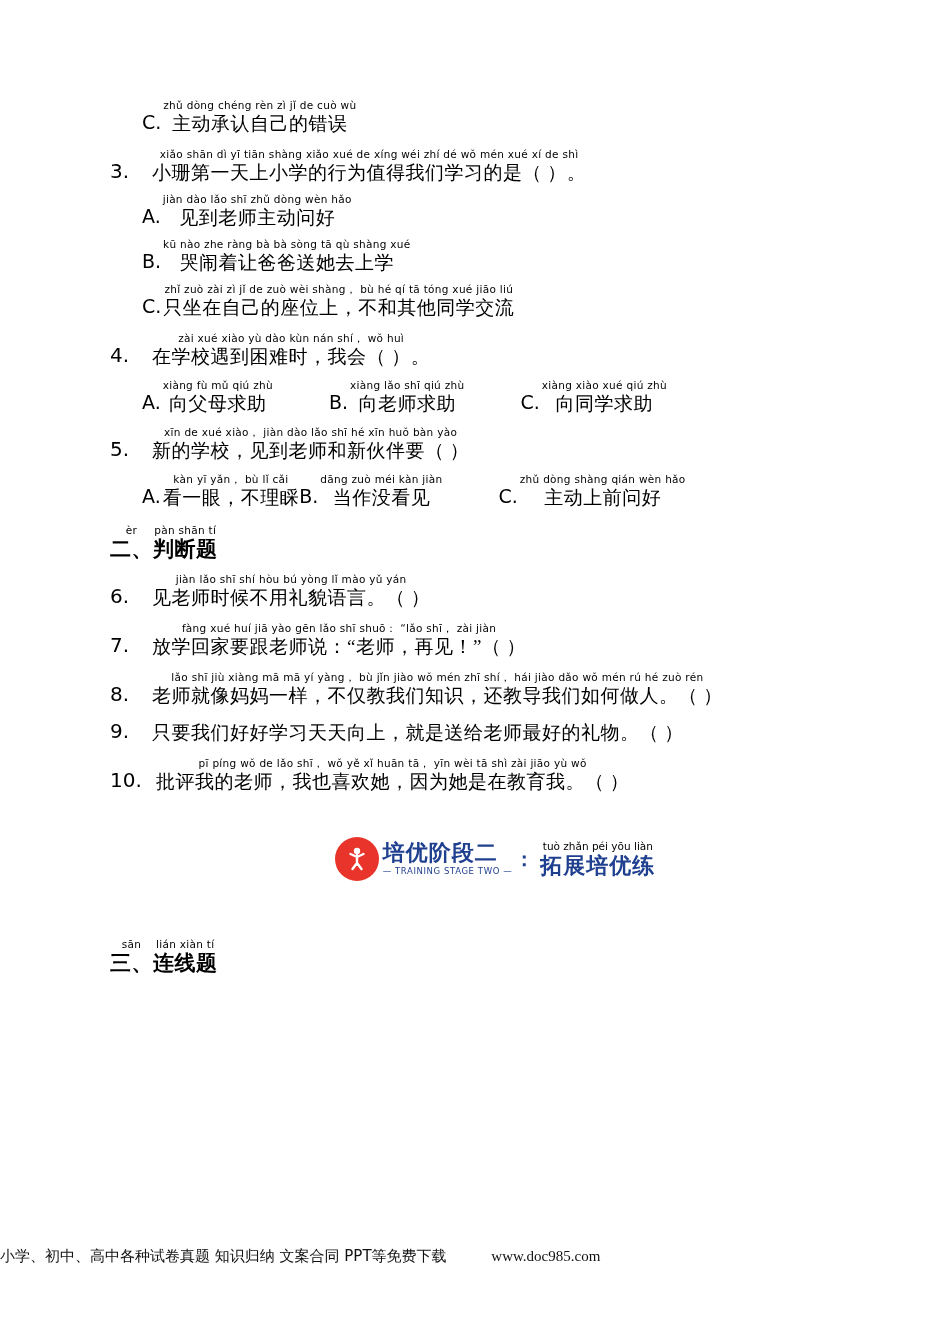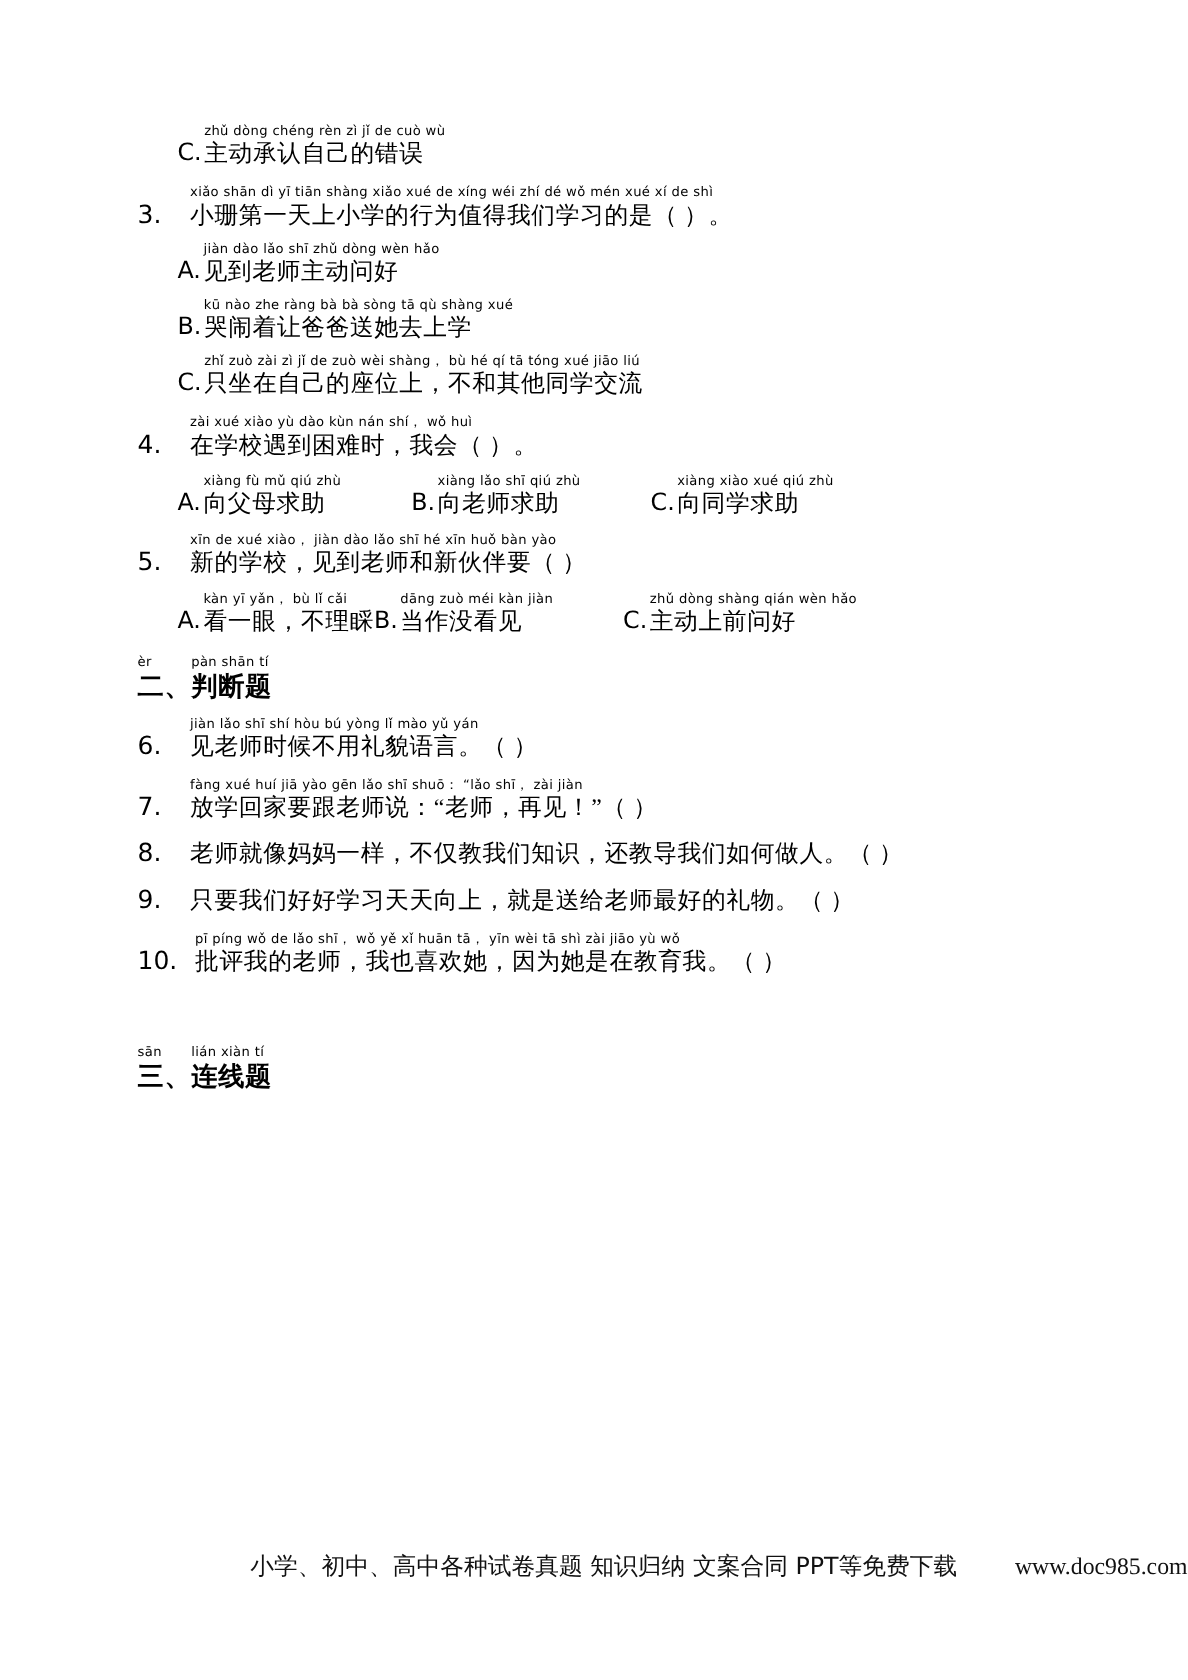--- a/index.html
+++ b/index.html
@@ -19,21 +19,21 @@
     position: relative;
     width: 950px;
     height: 1344px;
     box-sizing: border-box;
     padding: 100px 70px 60px 110px;
   }
 
   
   .ruby {
     display: inline-block;
-    text-align: left;
+    text-align: center;
     vertical-align: bottom;
     line-height: 1.0;
   }
   .ruby .py {
     display: block;
     font-family: "DejaVu Sans", "Liberation Sans", sans-serif;
     font-size: 10.5px;
     letter-spacing: 0.3px;
     color: #000;
     height: 14px;
@@ -176,23 +176,23 @@
     color: #1f3f8f;
     letter-spacing: 1px;
   }
 
   
   .footer {
     position: absolute;
     left: 0;
     right: 0;
     bottom: 78px;
-    text-align: right;
-    font-family: "DejaVu Sans", "Liberation Sans", sans-serif;
-    font-size: 19px;
+    text-align: left;
+    font-family: "DejaVu Sans", "Liberation Sans", sans-serif;
+    font-size: 15px;
     color: #111;
   }
   .footer .site {
     margin-left: 40px;
     font-family: "Liberation Serif", serif;
   }
 </style>
 </head>
 <body>
 
@@ -329,20 +329,21 @@
       <span class="ruby">
         <span class="py">fàng xué huí jiā yào gēn lǎo shī shuō：    “lǎo shī， zài jiàn</span>
         <span class="hz">放学回家要跟老师说：“老师，再见！”（   ）</span>
       </span>
     </span>
   </div>
   <div class="qrow" style="margin-top:16px;">
     <span class="qnum">8.</span>
     <span class="qbody">
       <span class="ruby">
+        <span class="py">lǎo shī jiù xiàng mā mā yí yàng，    bù jǐn jiào wǒ mén zhī shí，    hái jiào dǎo wǒ mén rú hé zuò rén</span>
         <span class="hz">老师就像妈妈一样，不仅教我们知识，还教导我们如何做人。（   ）</span>
       </span>
     </span>
   </div>
   <div class="qrow" style="margin-top:16px;">
     <span class="qnum">9.</span>
     <span class="qbody">
       <span class="ruby">
         <span class="hz">只要我们好好学习天天向上，就是送给老师最好的礼物。（   ）</span>
       </span>
@@ -351,20 +352,39 @@
   <div class="qrow" style="margin-top:16px;">
     <span class="qnum wide">10.</span>
     <span class="qbody">
       <span class="ruby">
         <span class="py">pī píng wǒ de lǎo shī，    wǒ yě xǐ huān tā，    yīn wèi tā shì zài jiāo yù wǒ</span>
         <span class="hz">批评我的老师，我也喜欢她，因为她是在教育我。（   ）</span>
       </span>
     </span>
   </div>
 
+  <div class="banner">
+    <div class="banner-inner">
+      <span class="logo-badge">
+        <svg width="30" height="30" viewBox="0 0 30 30" aria-hidden="true">
+          <circle cx="15" cy="7" r="3.2" fill="#ffffff"></circle>
+          <path d="M15 11 L15 19 M15 13 L8.5 10 M15 13 L21.5 10 M15 19 L10.5 25 M15 19 L19.5 25" stroke="#ffffff" stroke-width="2.4" fill="none" stroke-linecap="round"></path>
+        </svg>
+      </span>
+      <span class="banner-text">
+        <span class="banner-cn">培优阶段二</span>
+        <span class="banner-en">— TRAINING STAGE TWO —</span>
+      </span>
+      <span class="banner-colon">：</span>
+      <span class="banner-ruby">
+        <span class="py">tuò zhǎn péi yōu liàn</span>
+        <span class="hz">拓展培优练</span>
+      </span>
+    </div>
+  </div>
 
   <div class="section" style="margin-top:58px;">
     <span class="ruby">
       <span class="py">sān</span>
       <span class="hz">三、</span>
     </span>
     <span class="ruby">
       <span class="py">lián xiàn tí</span>
       <span class="hz">连线题</span>
     </span>

